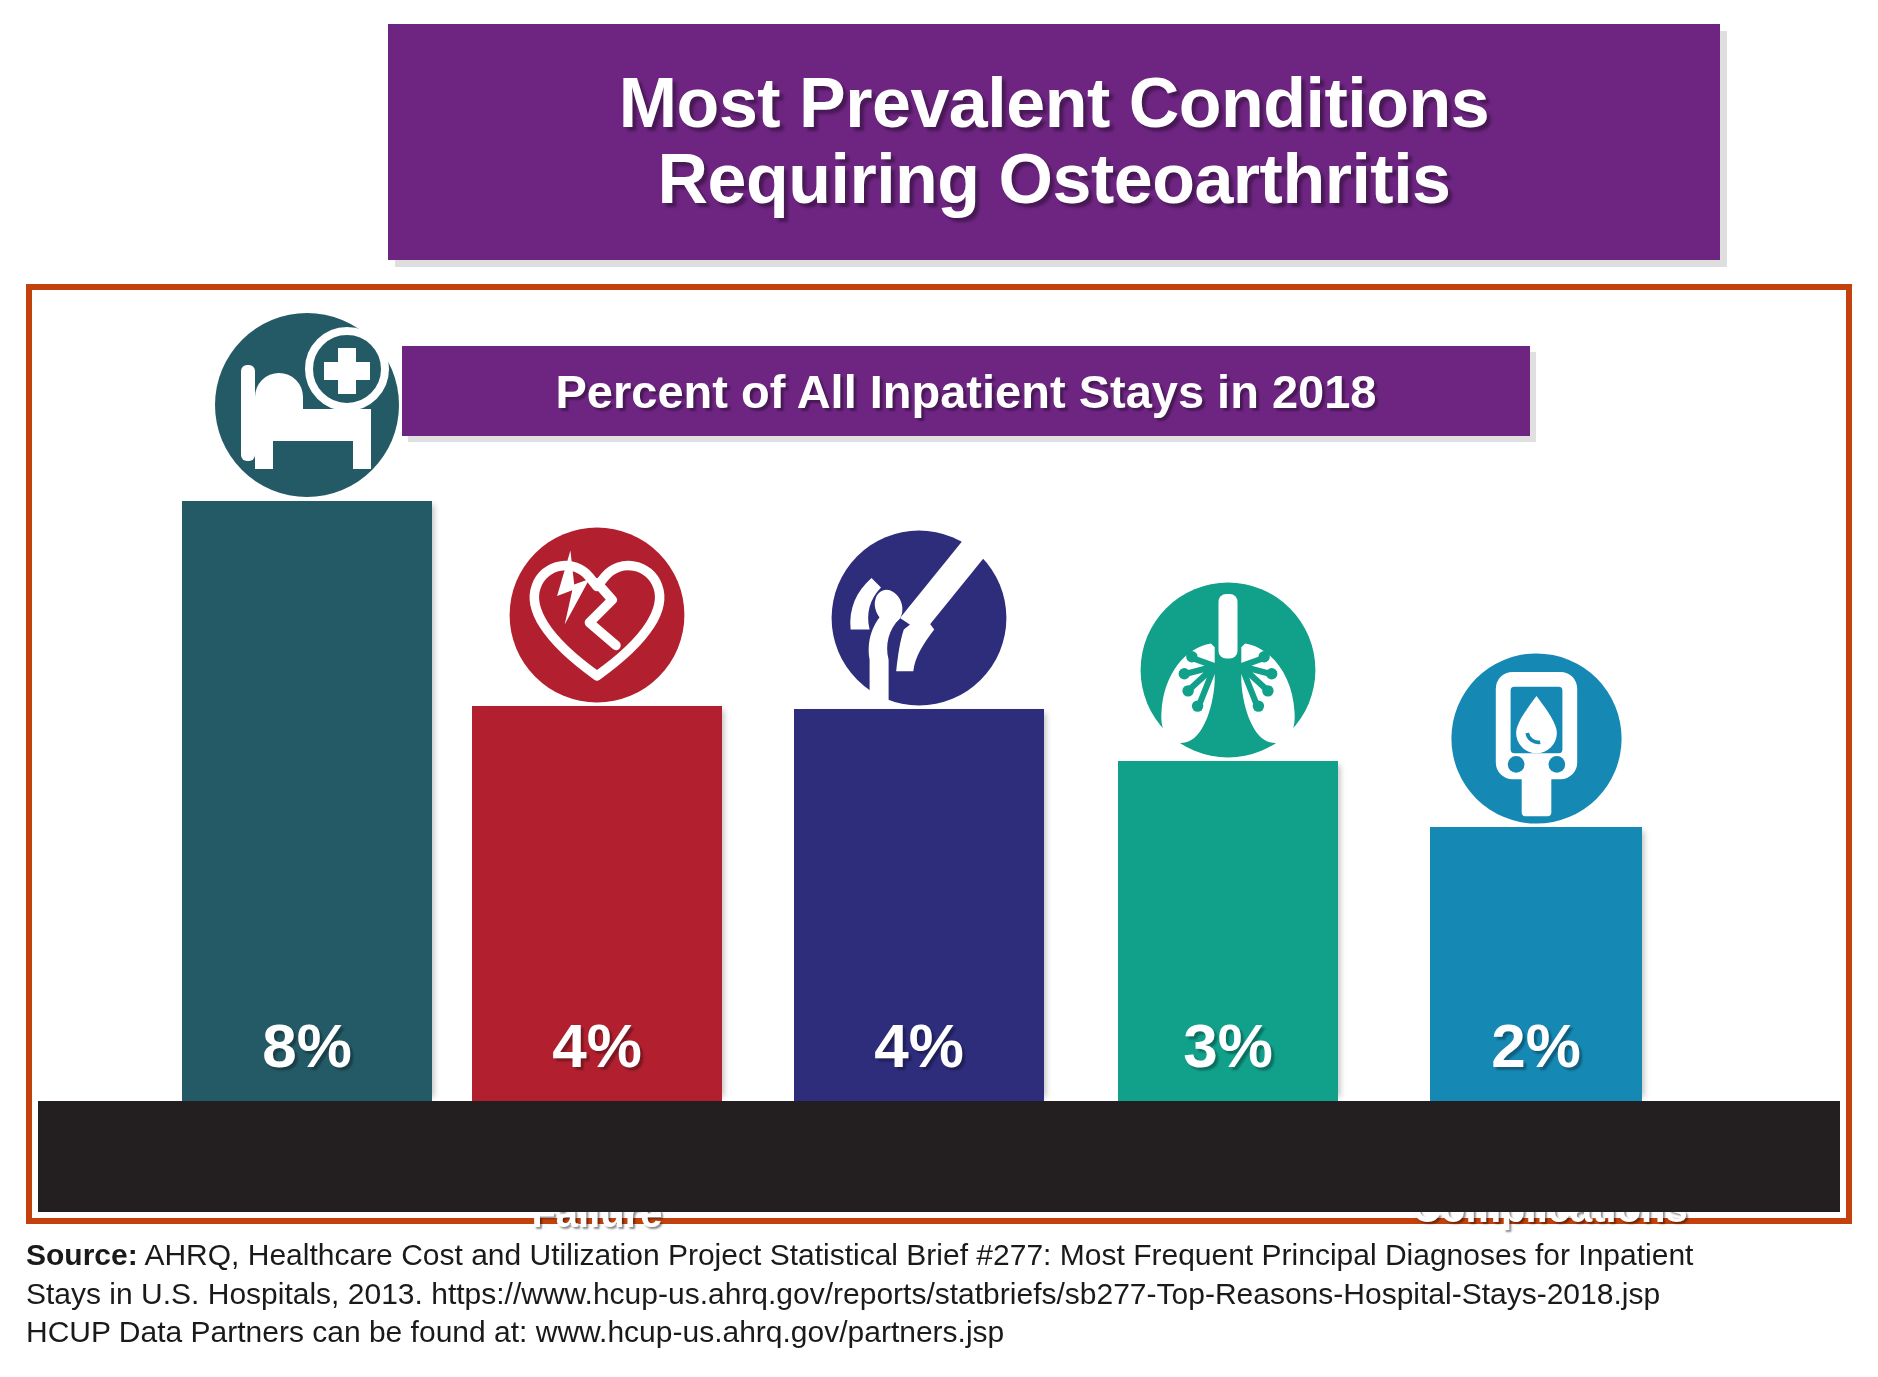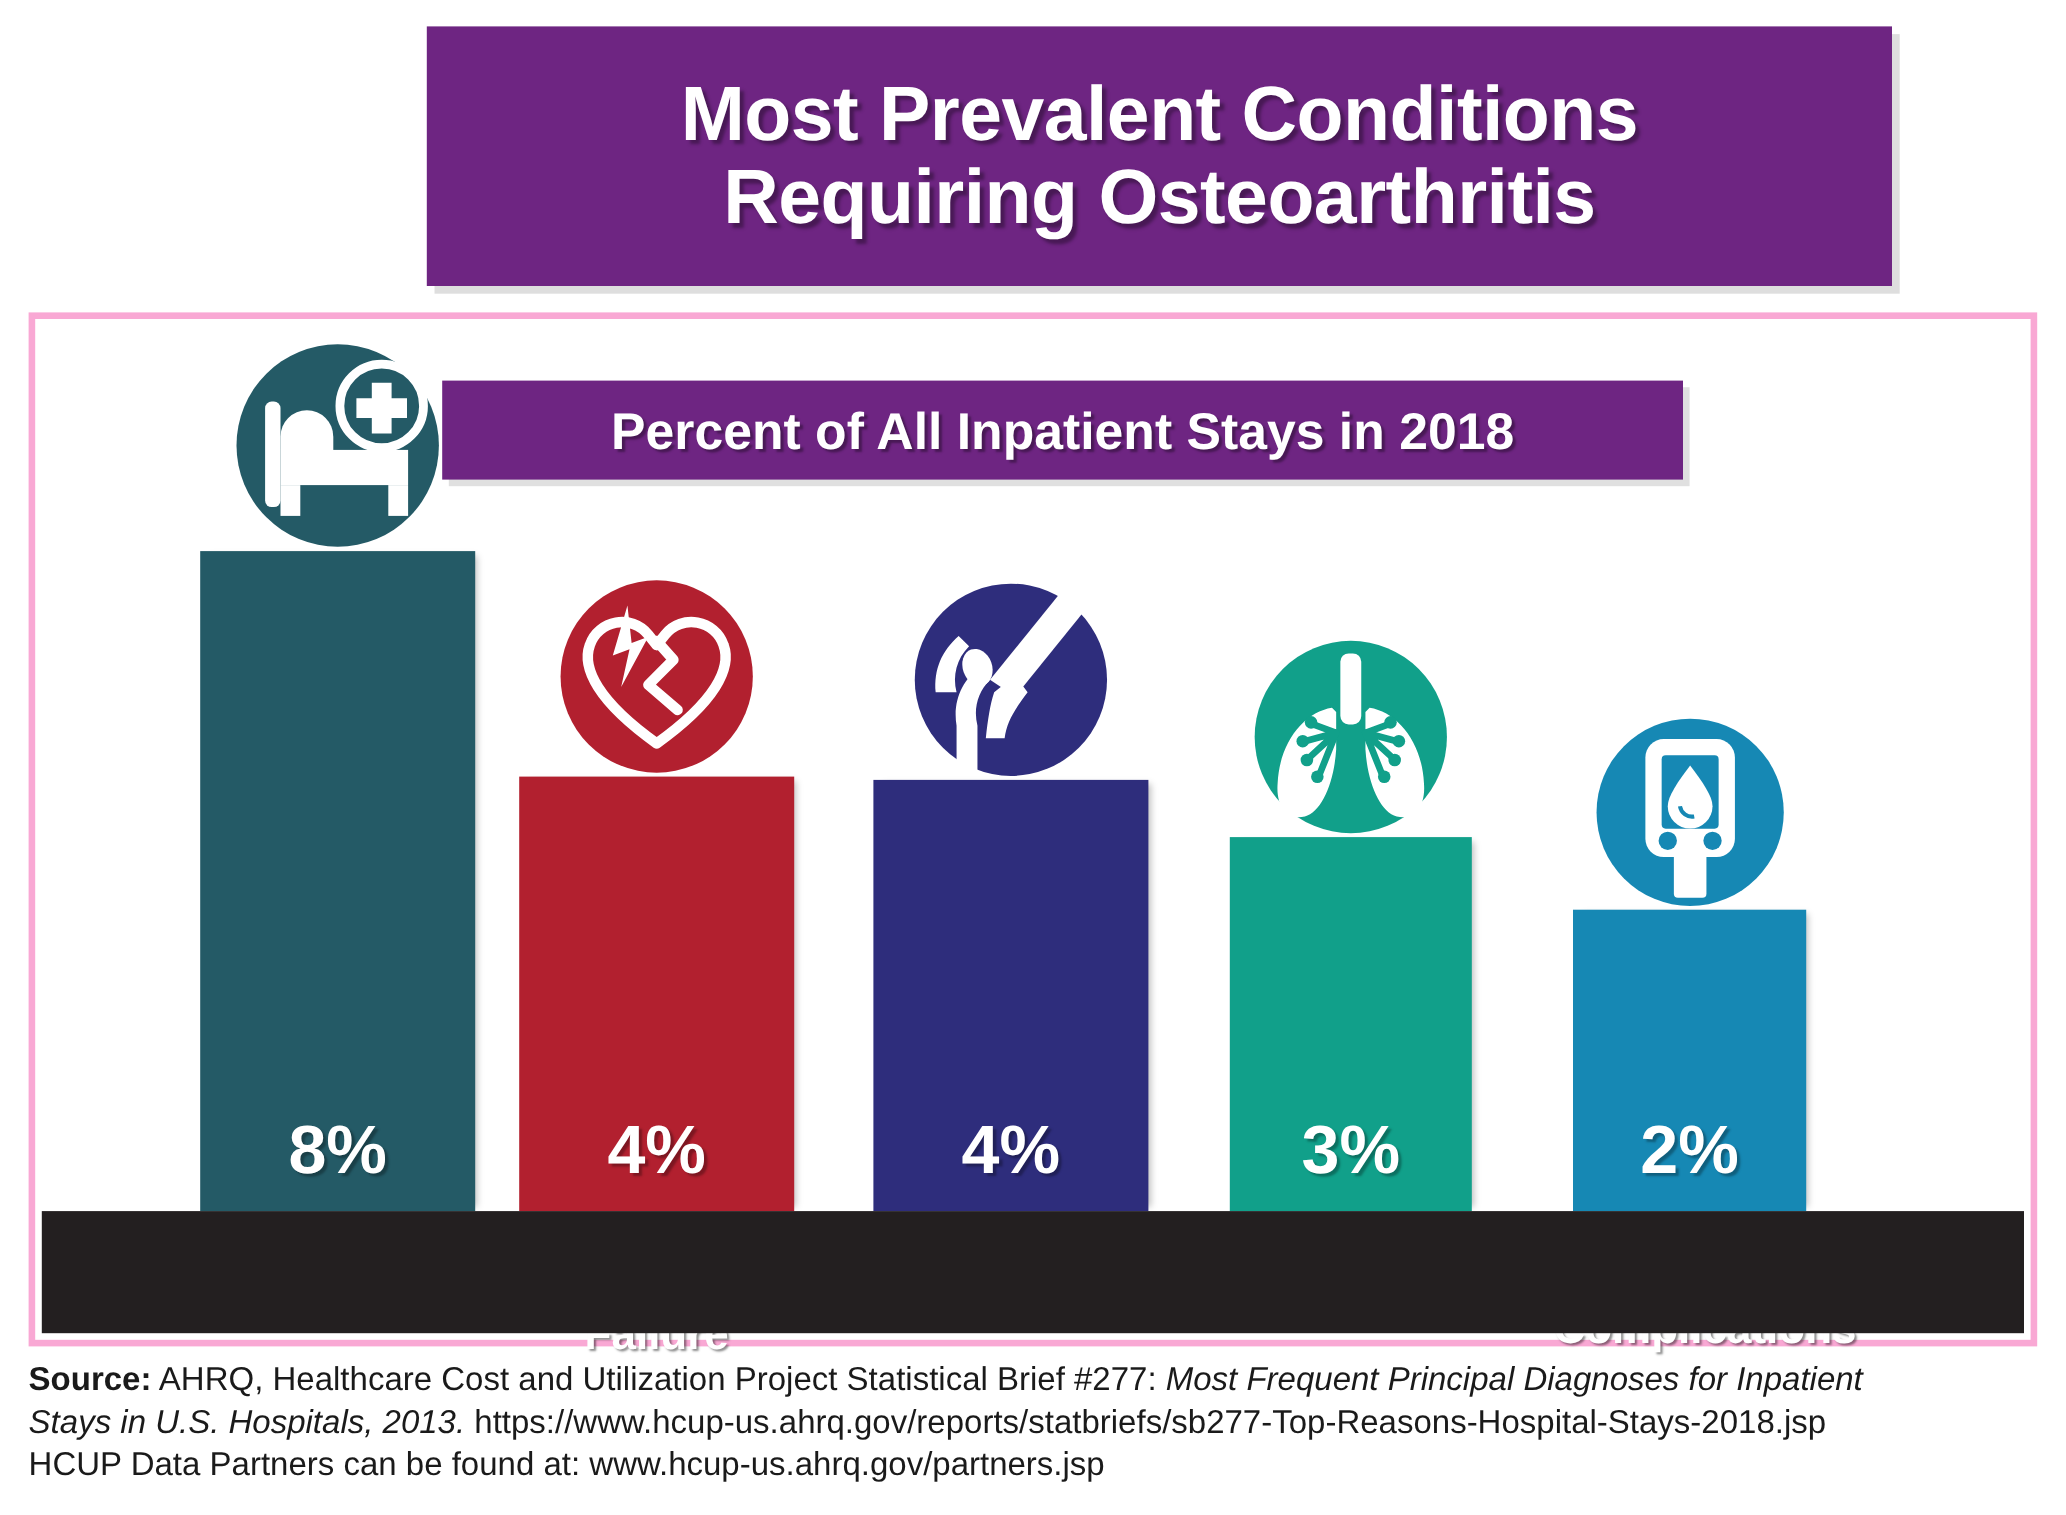--- a/index.html
+++ b/index.html
@@ -47,21 +47,21 @@
     white-space: nowrap;
     text-shadow: 4px 4px 3px rgba(0,0,0,0.35);
     font-stretch: condensed;
   }
 
   
   #chart-frame {
     position: absolute;
     left: 26px; top: 284px;
     width: 1826px; height: 940px;
-    border: 6px solid #f9a8d4;
+    border: 6px solid #c2410c;
     background: #ffffff;
     box-sizing: border-box;
   }
   #subtitle-banner {
     position: absolute;
     left: 370px; top: 56px;
     width: 1128px; height: 90px;
     background: #6E2582;
     display: flex;
     align-items: center;
@@ -141,21 +141,21 @@
   #source-block {
     position: absolute;
     left: 26px; top: 1236px;
     width: 1826px;
     color: #1a1a1a;
     font-size: 30px;
     line-height: 1.29;
   }
   #source-block .ln { display: block; white-space: nowrap; }
   .b { font-weight: bold; }
-  .i { font-style: italic; }
+  .i { }
 </style>
 </head>
 <body>
 
 <div id="header">
 
 
   <div id="title-banner">
     <div class="title-line">Most Prevalent Conditions</div>
     <div class="title-line">Requiring Osteoarthritis</div>

